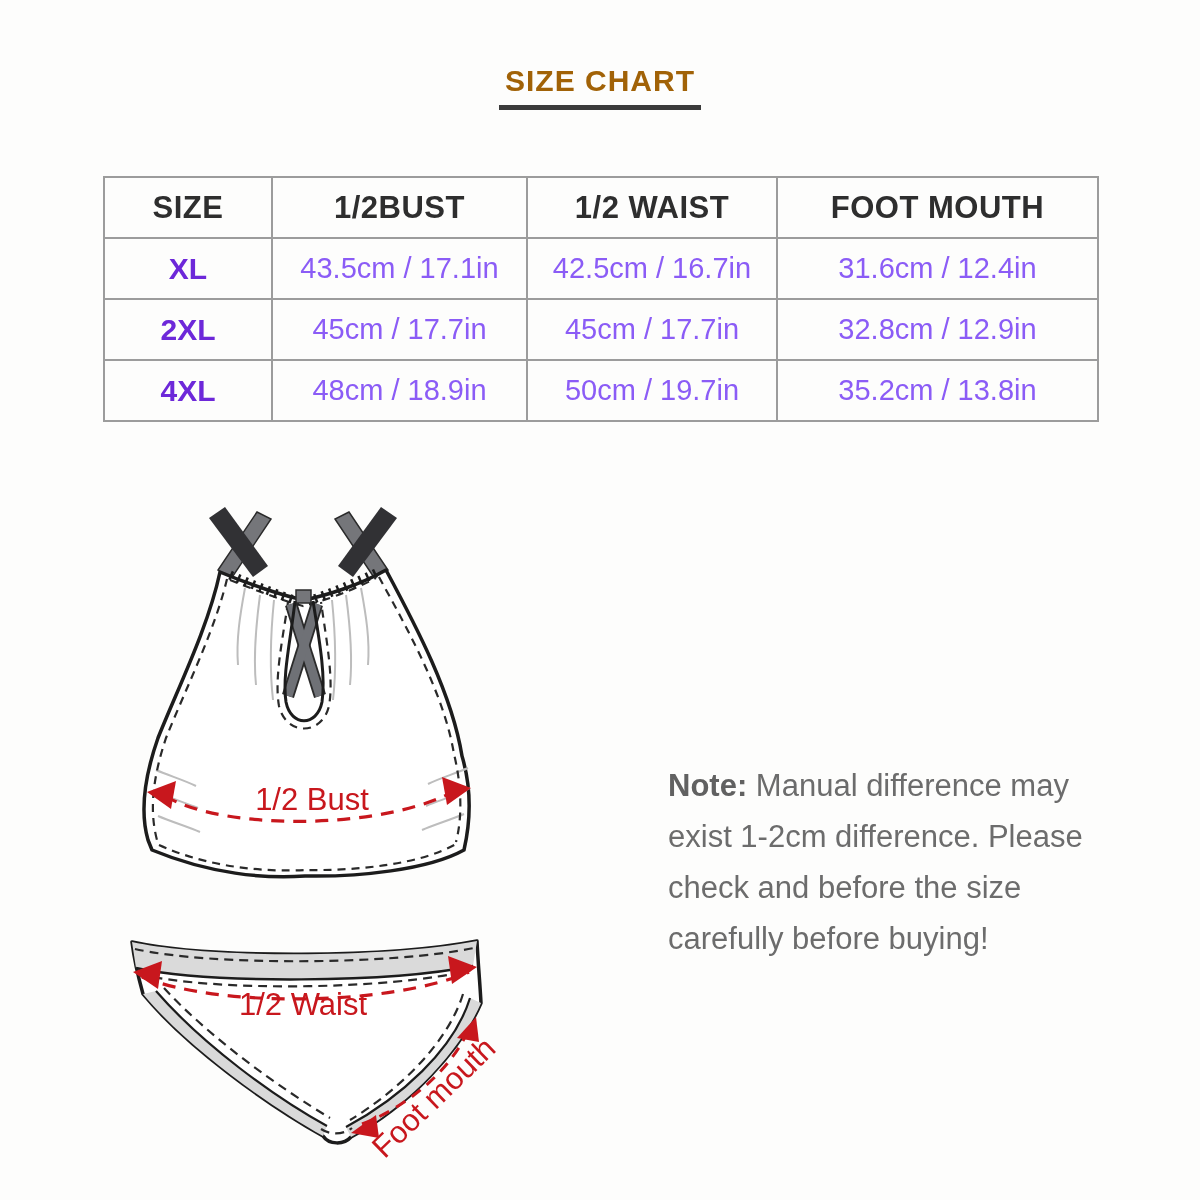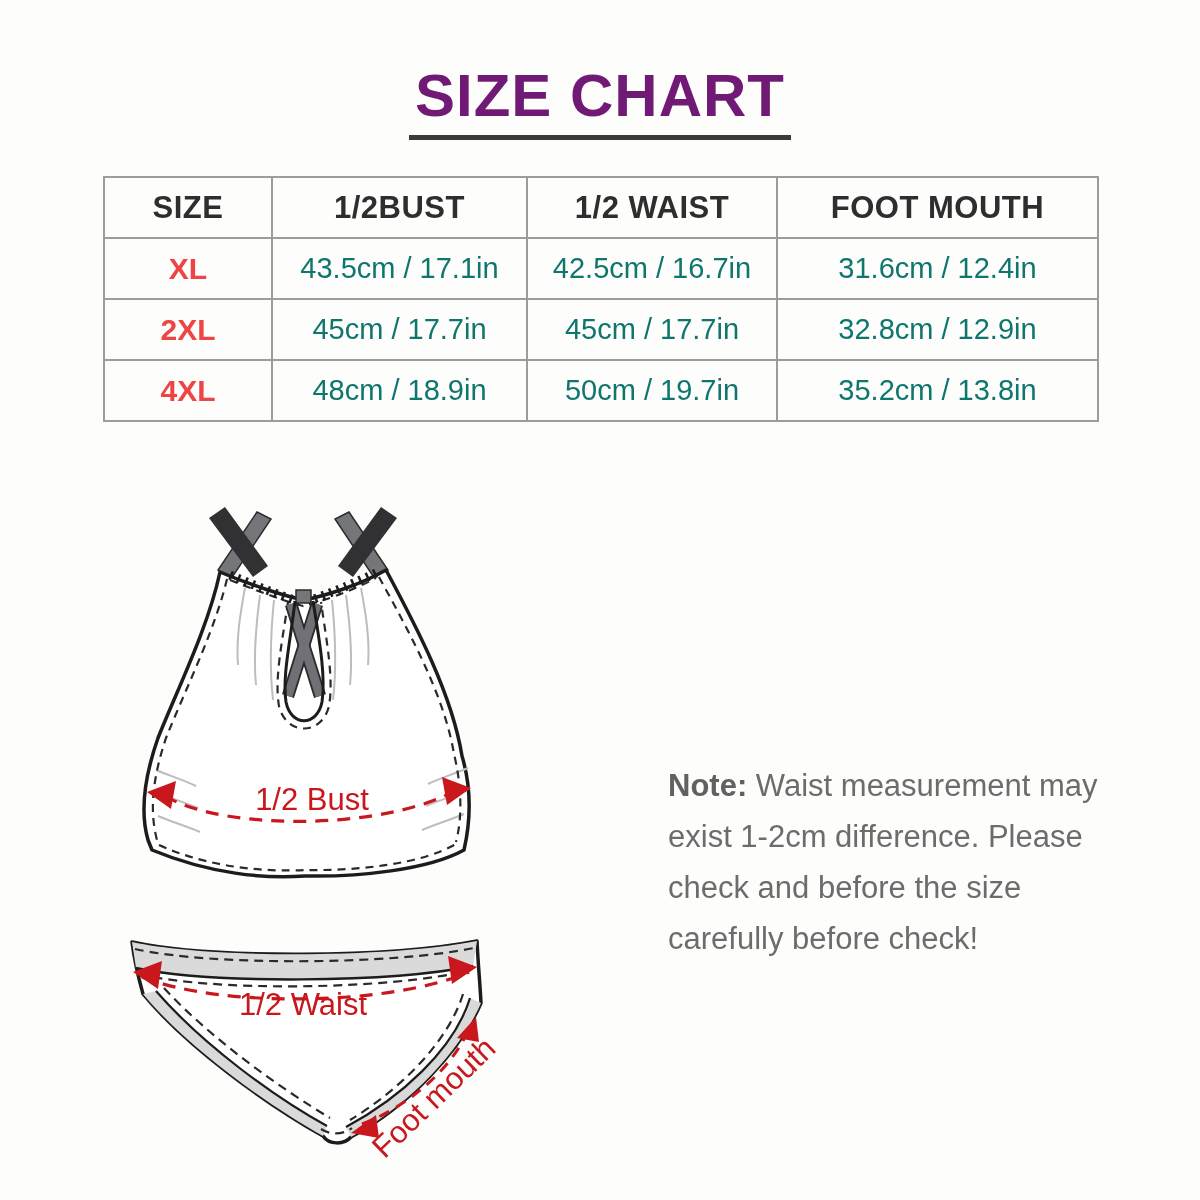--- a/index.html
+++ b/index.html
@@ -2,34 +2,34 @@
 <html><head>
 <meta charset="utf-8">
 <style>
   html,body { margin:0; padding:0; }
   body {
     width:1200px; height:1200px; position:relative; overflow:hidden;
     background:#fdfdfc; font-family:"Liberation Sans", sans-serif; color:#3a3a3a;
   }
   .title-wrap { position:absolute; top:66px; left:0; width:1200px; text-align:center; }
   .page-title {
-    display:inline-block; font-size:60px; font-weight:bold; letter-spacing:1px;
-    color:#701a75; line-height:1; padding:0 6px 9px 6px; border-bottom:5px solid #3b3b3b;
+    display:inline-block; font-size:30px; font-weight:bold; letter-spacing:1px;
+    color:#a16207; line-height:1; padding:0 6px 9px 6px; border-bottom:5px solid #3b3b3b;
   }
   table.size-table {
     position:absolute; left:103px; top:176px; width:994px;
     border-collapse:collapse; table-layout:fixed; background:#fdfdfc;
   }
   .size-table th, .size-table td {
     border:2px solid #9c9c9c; text-align:center; vertical-align:middle;
     height:59px; padding:0; overflow:hidden;
   }
   .size-table th { font-size:31px; font-weight:bold; color:#2e2e2e; letter-spacing:0.5px;margin-left:8px; }
-  .size-table td.size-cell { font-size:30px; font-weight:bold; color:#ef4444; }
-  .size-table td.val-cell { font-size:29px; font-weight:normal; color:#0f766e; }
+  .size-table td.size-cell { font-size:30px; font-weight:bold; color:#6d28d9; }
+  .size-table td.val-cell { font-size:29px; font-weight:normal; color:#8b5cf6; }
   .note {
     position:absolute; left:668px; top:760px; width:470px;
     font-size:31px; line-height:51px; color:#6c6c6c; white-space:nowrap;
   }
   .note b { font-weight:bold; color:#616161; }
   .illustration { position:absolute; left:60px; top:480px; width:560px; height:720px; }
   svg text.red-label { font-family:"Liberation Sans", sans-serif; font-size:31px; fill:#c8171d; }
 </style>
 </head>
 <body>
@@ -171,17 +171,17 @@
     <g>
       <path d="M302,644 C345,628 390,592 409,549" fill="none" stroke="#c8171d" stroke-width="3" stroke-dasharray="11 8"></path>
       <polygon points="291,653 316,635 319,658" fill="#c8171d"></polygon>
       <polygon points="416,537 397,558 419,562" fill="#c8171d"></polygon>
       <text class="red-label" x="381" y="625" text-anchor="middle" transform="rotate(-44 381 625)">Foot mouth</text>
     </g>
   </g>
 </svg>
 
 <div class="note">
-  <div><b>Note:</b> <span>Waist measurement may</span></div>
+  <div><b>Note:</b> <span>Manual difference may</span></div>
   <div>exist 1-2cm difference. Please</div>
   <div>check and before the size</div>
-  <div>carefully before check!</div>
+  <div>carefully before buying!</div>
 </div>
 
 </body></html>

